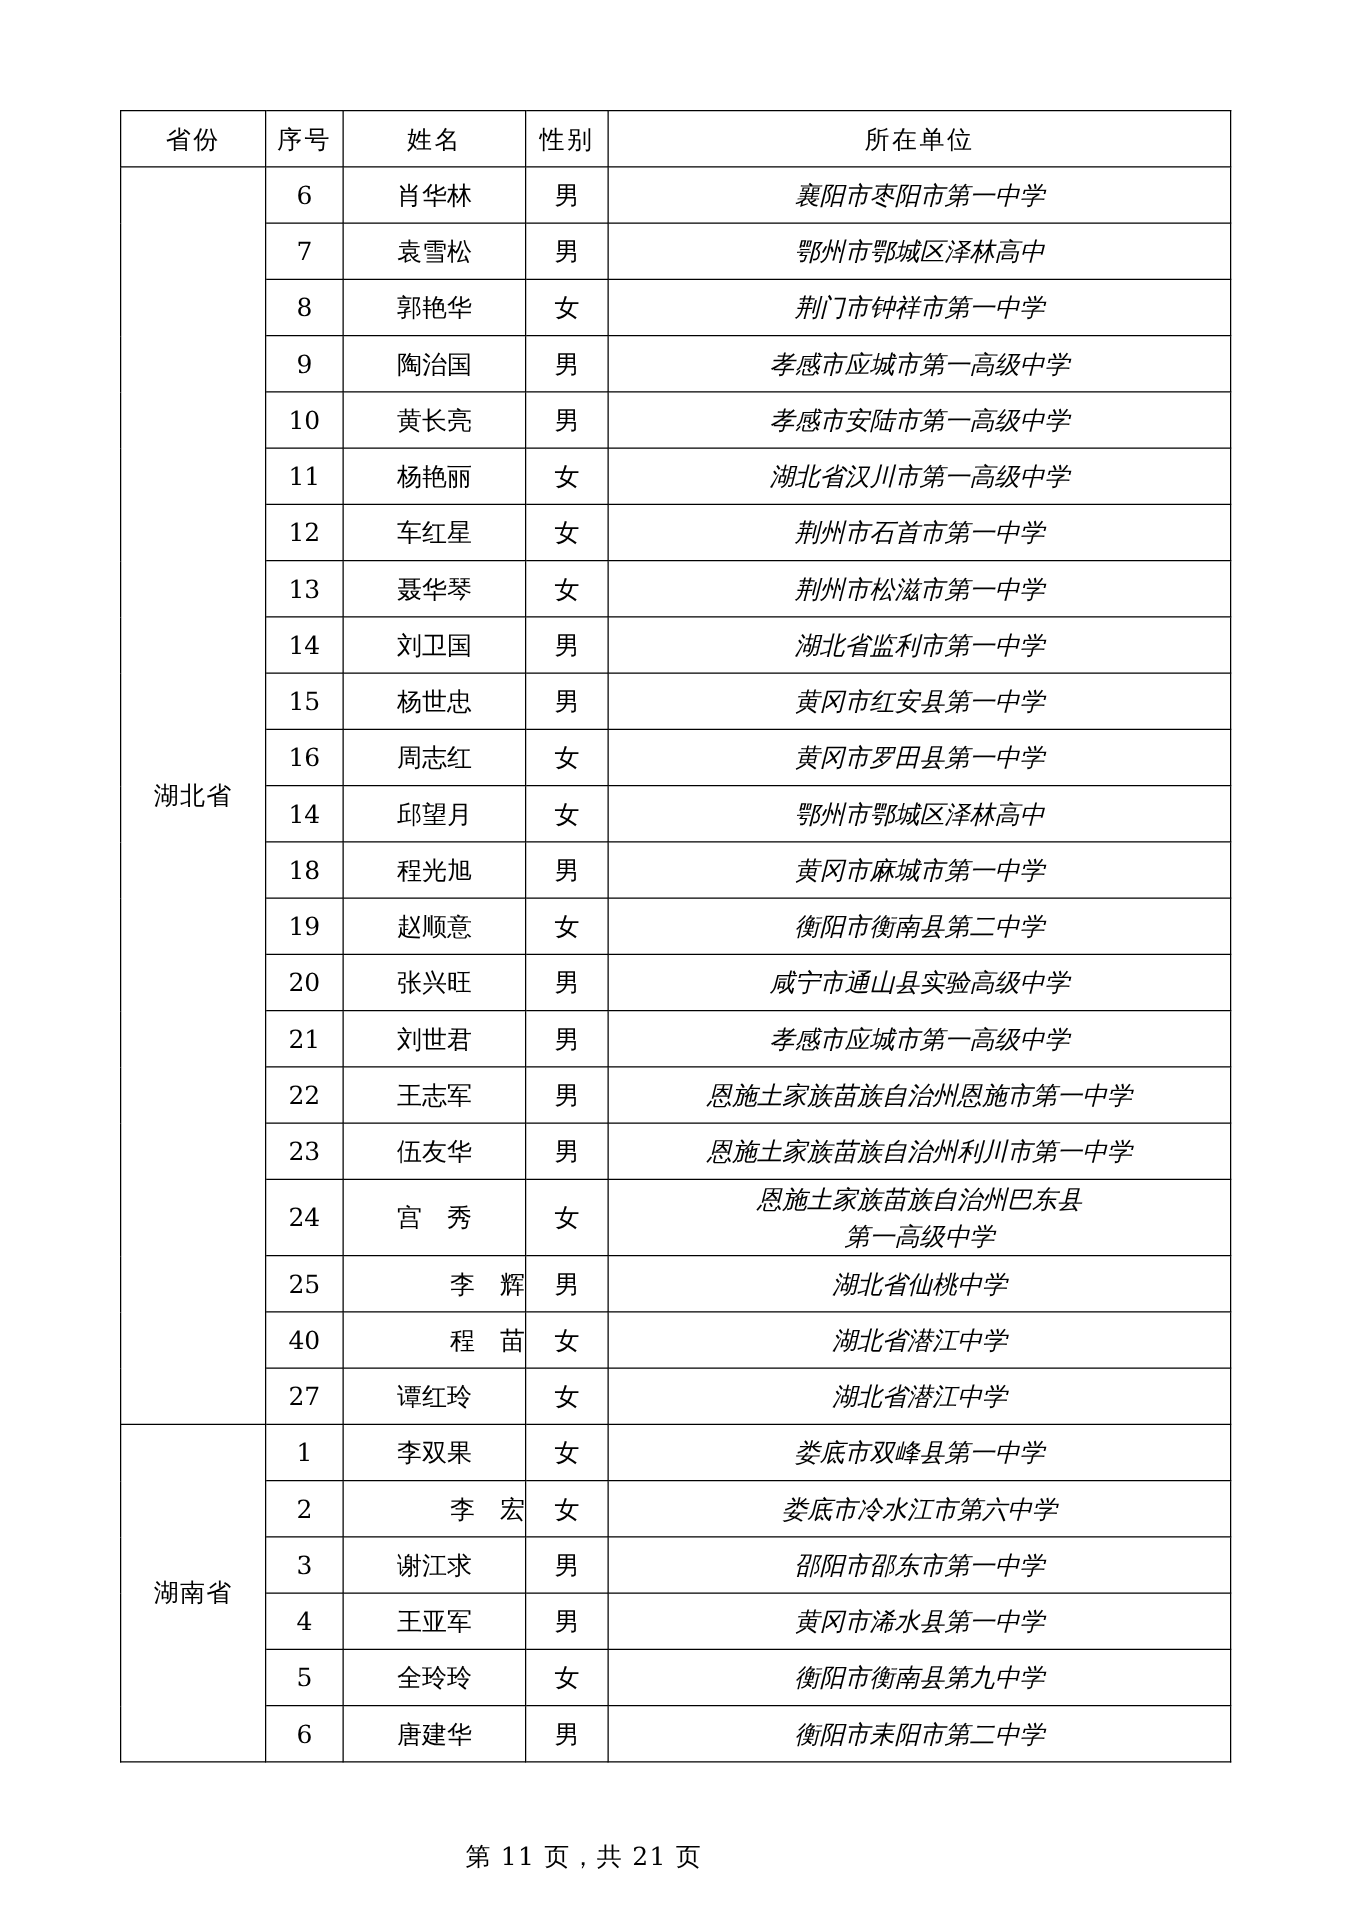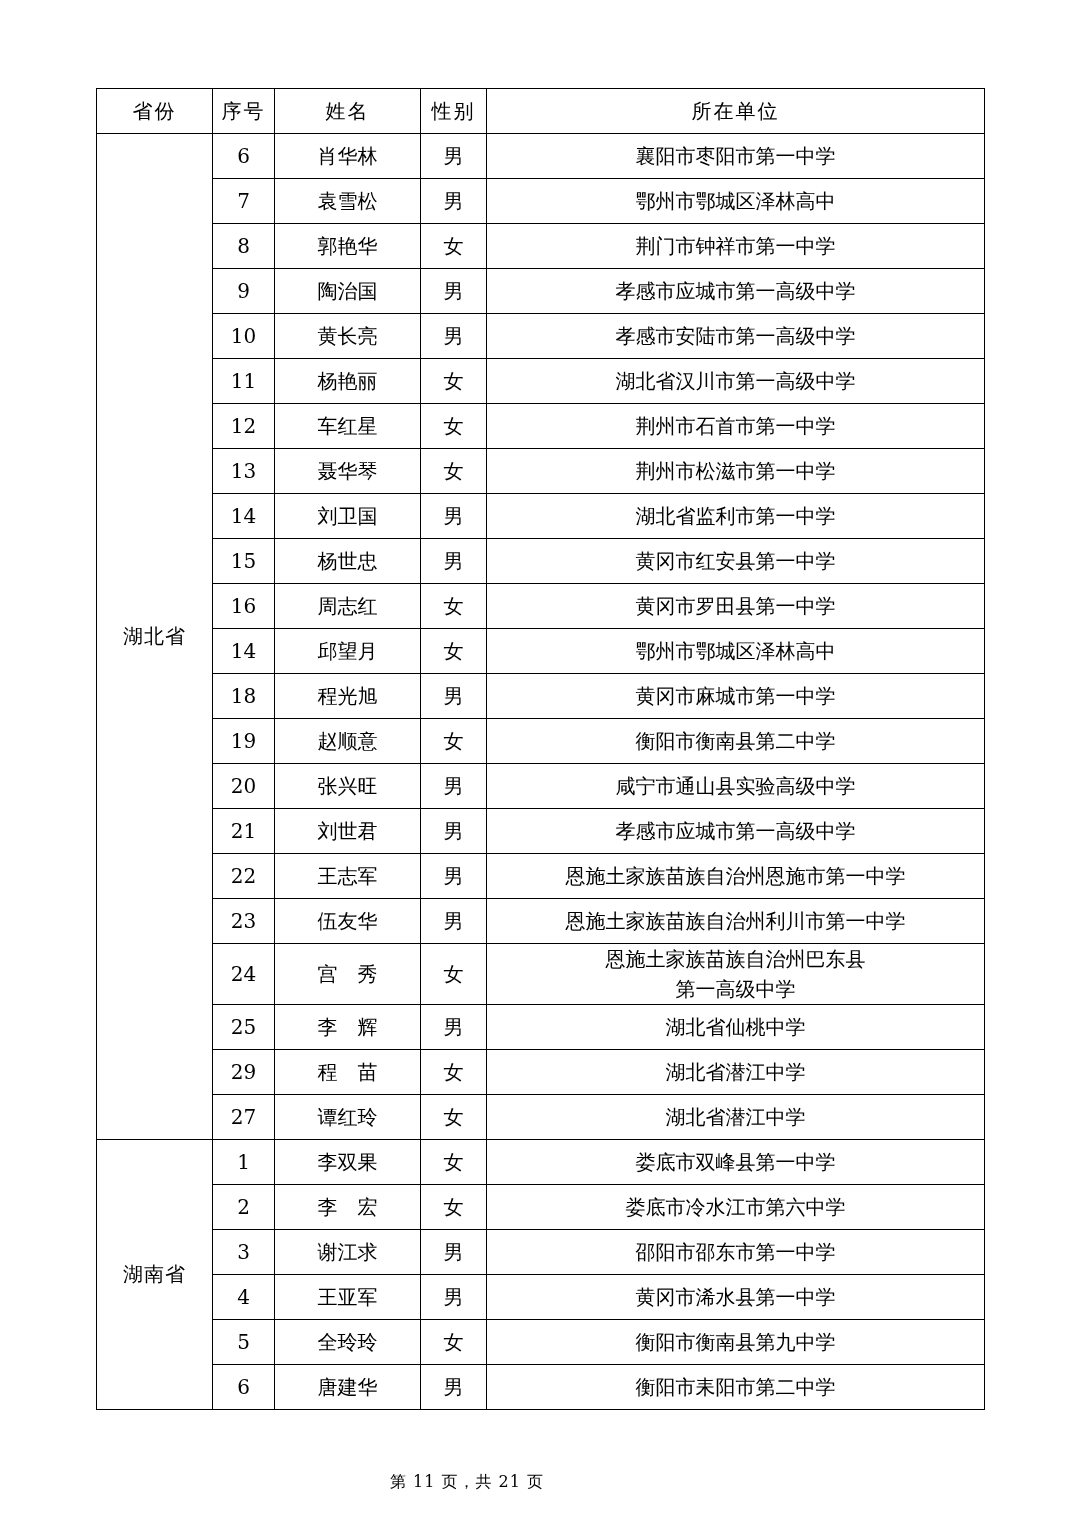--- a/index.html
+++ b/index.html
@@ -50,39 +50,41 @@
   }
   td.province {
     font-size: 21px;
     letter-spacing: 1px;
   }
   td.name {
     letter-spacing: 0px;
   }
   td.name.spaced {
     letter-spacing: 0px;
+    text-align: right;
   }
   td.unit {
     font-size: 20px;
     letter-spacing: 0px;
+    font-style: italic;
   }
   td.tall {
     height: 76px;
   }
   .unit-two-line {
     display: block;
     line-height: 1.5;
   }
   .footer {
     position: absolute;
     left: 0;
     right: 0;
     top: 1472px;
     text-align: center;
-    font-size: 16px;
+    font-size: 20px;
     font-family: "DejaVu Serif", "Liberation Serif", serif;
     letter-spacing: 1px;
   }
 </style>
 </head>
 <body>
 
 <div class="page">
 
   <table class="roster">
@@ -222,21 +224,21 @@
           <span class="unit-two-line">第一高级中学</span>
         </td>
       </tr>
       <tr>
         <td>25</td>
         <td class="name spaced">李　辉</td>
         <td>男</td>
         <td class="unit">湖北省仙桃中学</td>
       </tr>
       <tr>
-        <td>29</td>
+        <td>40</td>
         <td class="name spaced">程　苗</td>
         <td>女</td>
         <td class="unit">湖北省潜江中学</td>
       </tr>
       <tr>
         <td>27</td>
         <td class="name">谭红玲</td>
         <td>女</td>
         <td class="unit">湖北省潜江中学</td>
       </tr>

